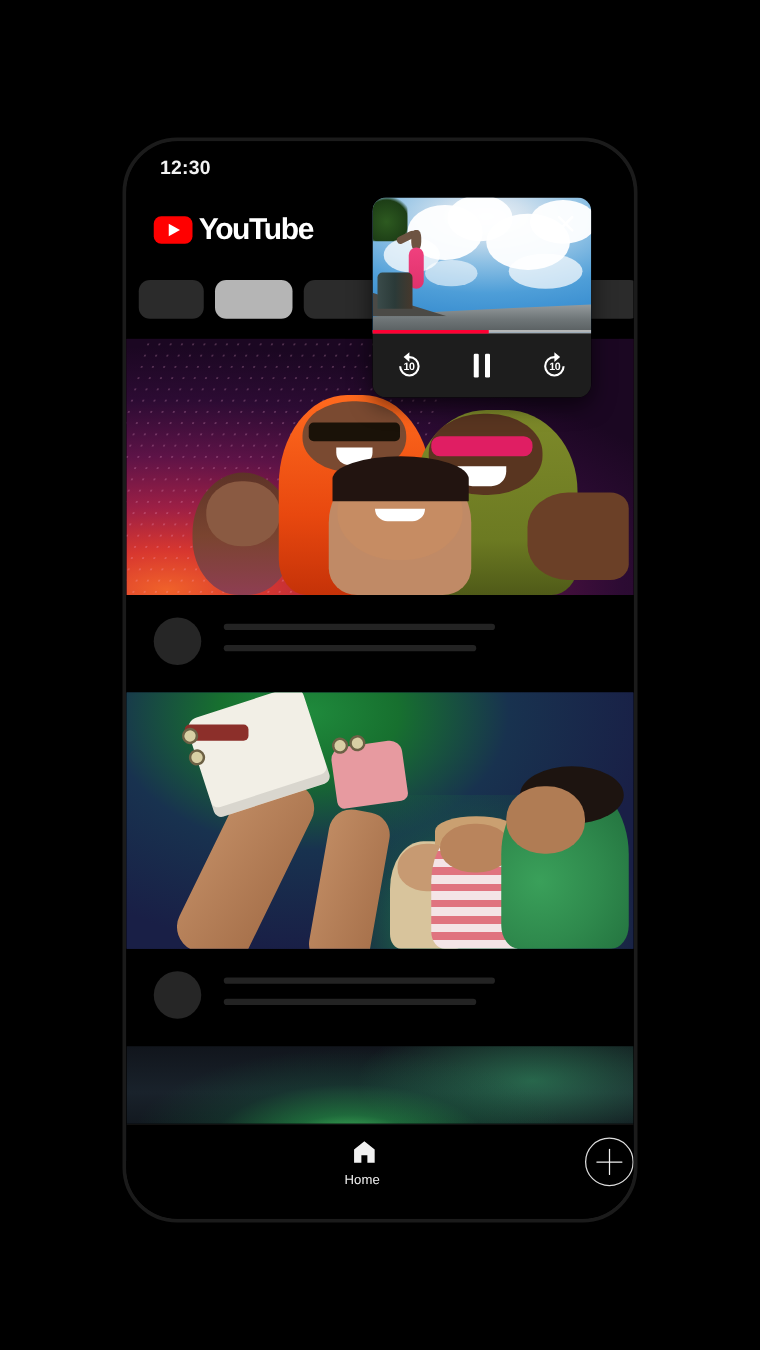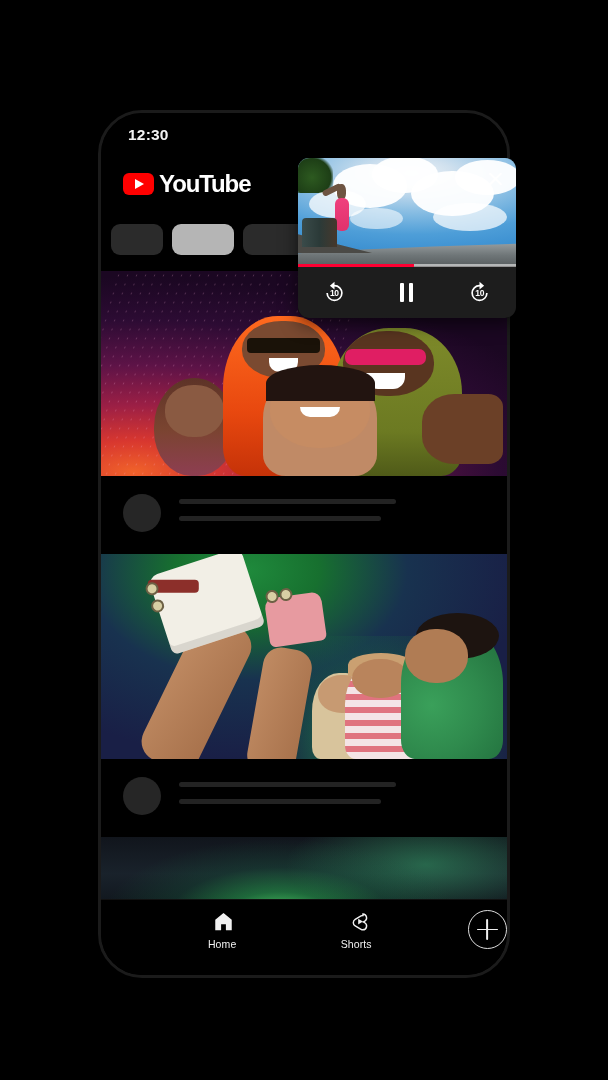--- a/index.html
+++ b/index.html
@@ -207,21 +207,21 @@
   .create-btn:before,.create-btn:after{
     content:""; position:absolute; background:#f0f0f0; border-radius:1px;
   }
   .create-btn:before{ left:50%; top:22%; width:1.8px; height:56%; transform:translateX(-50%); }
   .create-btn:after{ top:50%; left:22%; height:1.8px; width:56%; transform:translateY(-50%); }
   .you-avatar{ width:24px; height:24px; border-radius:50%; background:#3d3d3d; }
 
   
   .pip{
     position:absolute; left:298px; top:158px;
-    width:218px; height:160px;
+    width:175px; height:160px;
     border-radius:11px; overflow:hidden;
     background:#000;
     box-shadow:0 6px 18px rgba(0,0,0,.6);
     z-index:40;
     padding-left:44px;
   }
   .pip-video{
     position:absolute; left:0; top:0; width:100%; height:108px;
     background:
       radial-gradient(120% 86% at 52% 14%, #eef3f7 0%, #cfe0ee 16%, #8dc0e4 40%, #4e9ed8 66%, #2f86cc 100%);
@@ -396,29 +396,20 @@
 
       <div class="nav-item">
         <span class="nav-ico">
           <svg width="23" height="23" viewBox="0 0 24 24">
             <path d="M12 3.2 3.4 10.1V21h6.1v-6.2h5v6.2h6.1V10.1z" fill="#f1f1f1"></path>
           </svg>
         </span>
         <span class="nav-label">Home</span>
       </div>
 
-      <div class="nav-item">
-        <span class="nav-ico">
-          <svg width="23" height="23" viewBox="0 0 24 24">
-            <path d="M15.6 4.1a4 4 0 0 1 1.9 7.4l-1.6.9 1.6.9a4 4 0 0 1-1.9 7.4 4 4 0 0 1-2-.55l-6.1-3.5a4 4 0 0 1 0-6.9l6.1-3.5a4 4 0 0 1 2-.55z" fill="none" stroke="#f1f1f1" stroke-width="1.5"></path>
-            <path d="M10.6 9.1v5.9l5-2.95z" fill="#f1f1f1"></path>
-          </svg>
-        </span>
-        <span class="nav-label">Shorts</span>
-      </div>
 
       <div class="nav-item">
         <span class="create-btn"></span>
         <span class="nav-label"></span>
       </div>
 
 
 
     </div>
 

